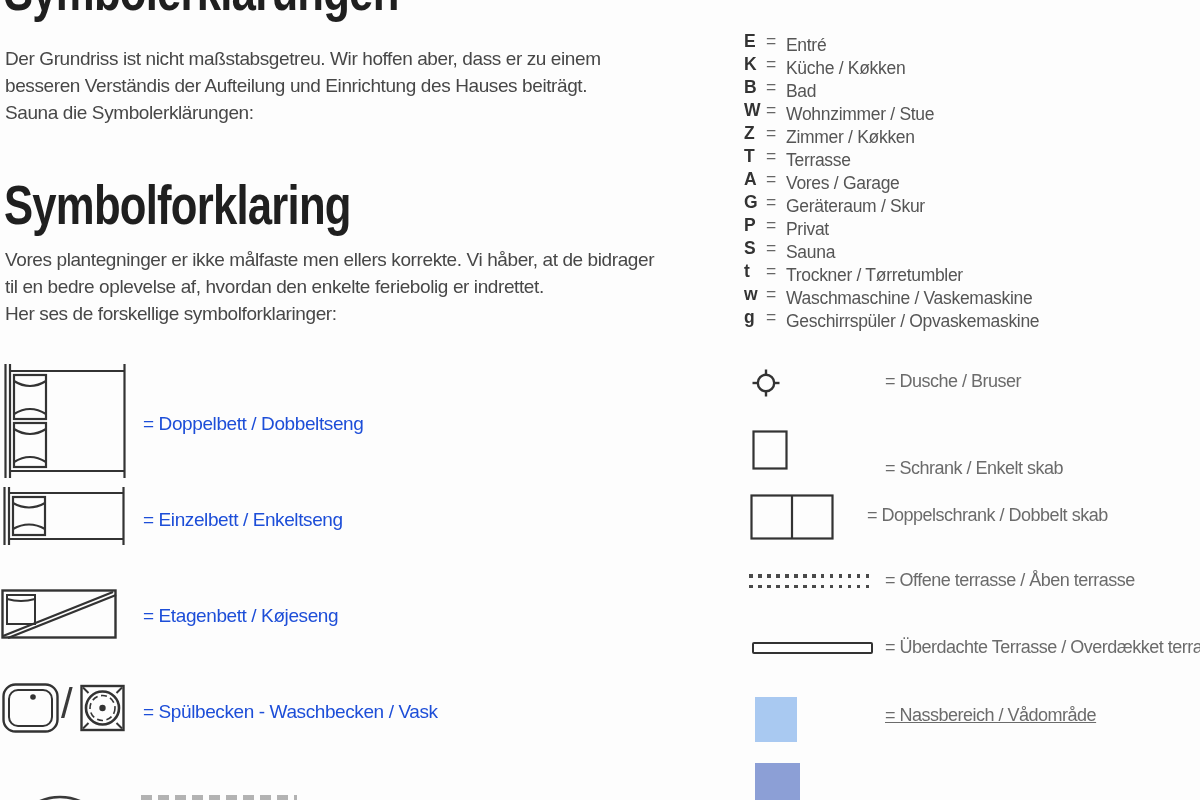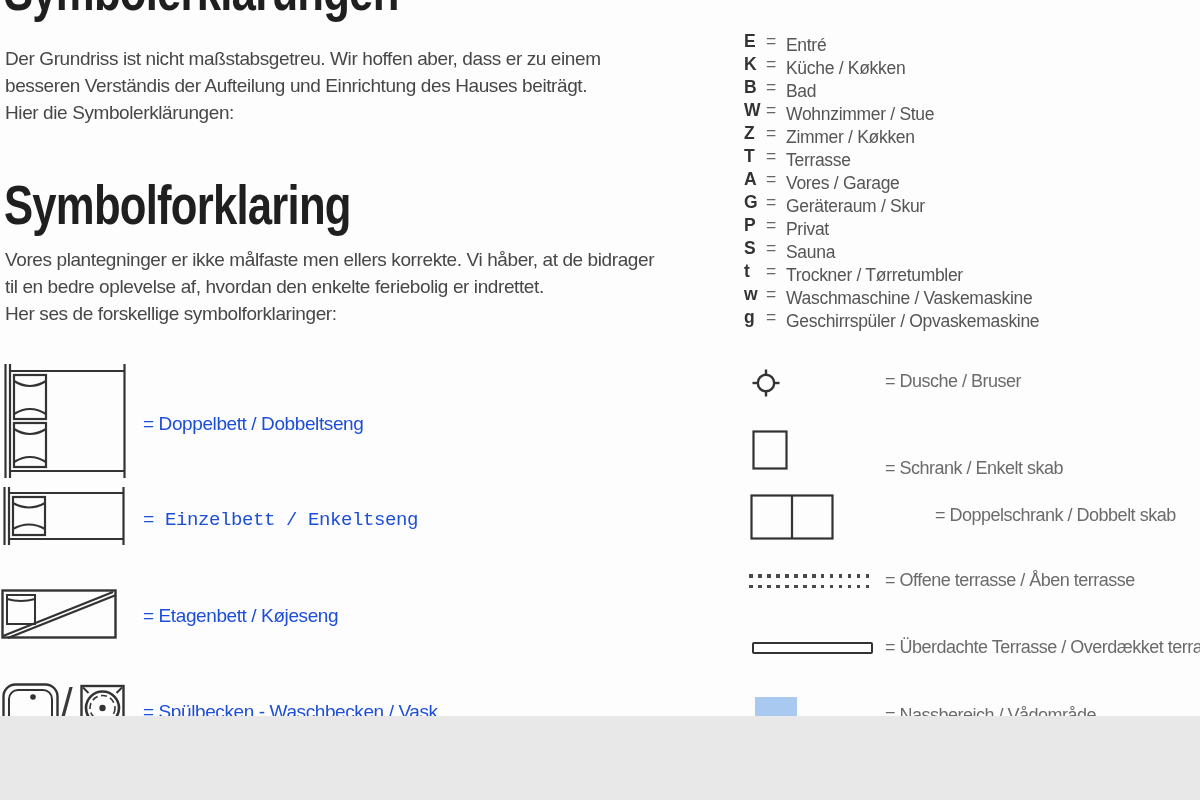--- a/index.html
+++ b/index.html
@@ -1,17 +1,17 @@
 <!DOCTYPE html>
 <html><head>
 <meta charset="utf-8">
 <style>
   html,body{margin:0;padding:0;background:#e8e8e8;}
   .page{
-    position:relative;width:1200px;height:716px;background:#fdfdfd;
+    position:relative;width:1200px;height:800px;background:#fdfdfd;
     overflow:hidden;font-family:"Liberation Sans",sans-serif;color:#444;
   }
   .abs{position:absolute;}
   .h1{
     font-size:56px;font-weight:bold;color:#1f1f1f;white-space:nowrap;
     letter-spacing:-1px;transform:scaleX(0.78);transform-origin:left top;
   }
   .para{font-size:19px;line-height:27px;color:#474747;letter-spacing:-0.4px;white-space:nowrap;}
   .sym-label{font-size:19px;color:#1d4ed8;letter-spacing:-0.4px;white-space:nowrap;}
   .sym-label-r{font-size:18px;color:#6b6b6b;letter-spacing:-0.5px;white-space:nowrap;}
@@ -30,21 +30,21 @@
 </head>
 <body>
 
 <div class="page">
 
   <div class="abs h1" style="left:4px;top:-42px;">Symbolerklärungen</div>
 
   <div class="abs para" style="left:5px;top:45px;">
     <div>Der Grundriss ist nicht maßstabsgetreu. Wir hoffen aber, dass er zu einem</div>
     <div>besseren Verständis der Aufteilung und Einrichtung des Hauses beiträgt.</div>
-    <div>Hier die Symbolerklärungen:</div>
+    <div>Sauna die Symbolerklärungen:</div>
   </div>
 
   <div class="abs h1" style="left:4px;top:172px;">Symbolforklaring</div>
 
   <div class="abs para" style="left:5px;top:246px;">
     <div>Vores plantegninger er ikke målfaste men ellers korrekte. Vi håber, at de bidrager</div>
     <div>til en bedre oplevelse af, hvordan den enkelte feriebolig er indrettet.</div>
     <div>Her ses de forskellige symbolforklaringer:</div>
   </div>
 
@@ -138,21 +138,21 @@
       <line x1="2.5" y1="2" x2="2.5" y2="60"></line>
       <line x1="7" y1="2" x2="7" y2="60"></line>
       <line x1="7" y1="8" x2="122" y2="8"></line>
       <line x1="7" y1="54" x2="122" y2="54"></line>
       <line x1="121.5" y1="2" x2="121.5" y2="60"></line>
       <rect x="11" y="12" width="32" height="38"></rect>
       <path d="M11,18 Q27,27 43,18"></path>
       <path d="M11,44 Q27,35 43,44"></path>
     </g>
   </svg>
-  <div class="abs sym-label" style="left:143px;top:509px;font-family:Liberation Mono, monospace;">= Einzelbett / Enkeltseng</div>
+  <div class="abs sym-label" style="left:143px;top:509px;">= Einzelbett / Enkeltseng</div>
 
   <svg class="abs" style="left:1px;top:589px;" width="118" height="52" viewBox="0 0 118 52">
     <g stroke="#333" stroke-width="2.4" fill="none">
       <rect x="1.5" y="1.5" width="113" height="47"></rect>
       <rect x="6" y="6" width="28" height="29" stroke-width="2"></rect>
       <path d="M6,10 Q20,14 34,10" stroke-width="2"></path>
       <line x1="2" y1="47" x2="112" y2="3"></line>
       <line x1="7" y1="49" x2="115" y2="6"></line>
     </g>
   </svg>
@@ -201,21 +201,21 @@
     <rect x="1.5" y="1.5" width="33" height="37" stroke="#333" stroke-width="2.2" fill="none"></rect>
   </svg>
   <div class="abs sym-label-r" style="left:885px;top:458px;">= Schrank / Enkelt skab</div>
 
   <svg class="abs" style="left:750px;top:494px;" width="84" height="46" viewBox="0 0 84 46">
     <g stroke="#333" stroke-width="2.2" fill="none">
       <rect x="1.5" y="1.5" width="81" height="43"></rect>
       <line x1="42" y1="1.5" x2="42" y2="44.5"></line>
     </g>
   </svg>
-  <div class="abs sym-label-r" style="left:935px;top:505px;">= Doppelschrank / Dobbelt skab</div>
+  <div class="abs sym-label-r" style="left:867px;top:505px;">= Doppelschrank / Dobbelt skab</div>
 
   <div class="abs" style="left:749px;top:574px;width:124px;">
     <div class="dotrow"></div>
     <div class="dotrow" style="margin-top:7px;"></div>
   </div>
   <div class="abs sym-label-r" style="left:885px;top:570px;">= Offene terrasse / Åben terrasse</div>
 
   <div class="abs cov-terr" style="left:752px;top:642px;width:117px;height:8px;"></div>
   <div class="abs sym-label-r" style="left:885px;top:637px;">= Überdachte Terrasse / Overdækket terrasse</div>
 

